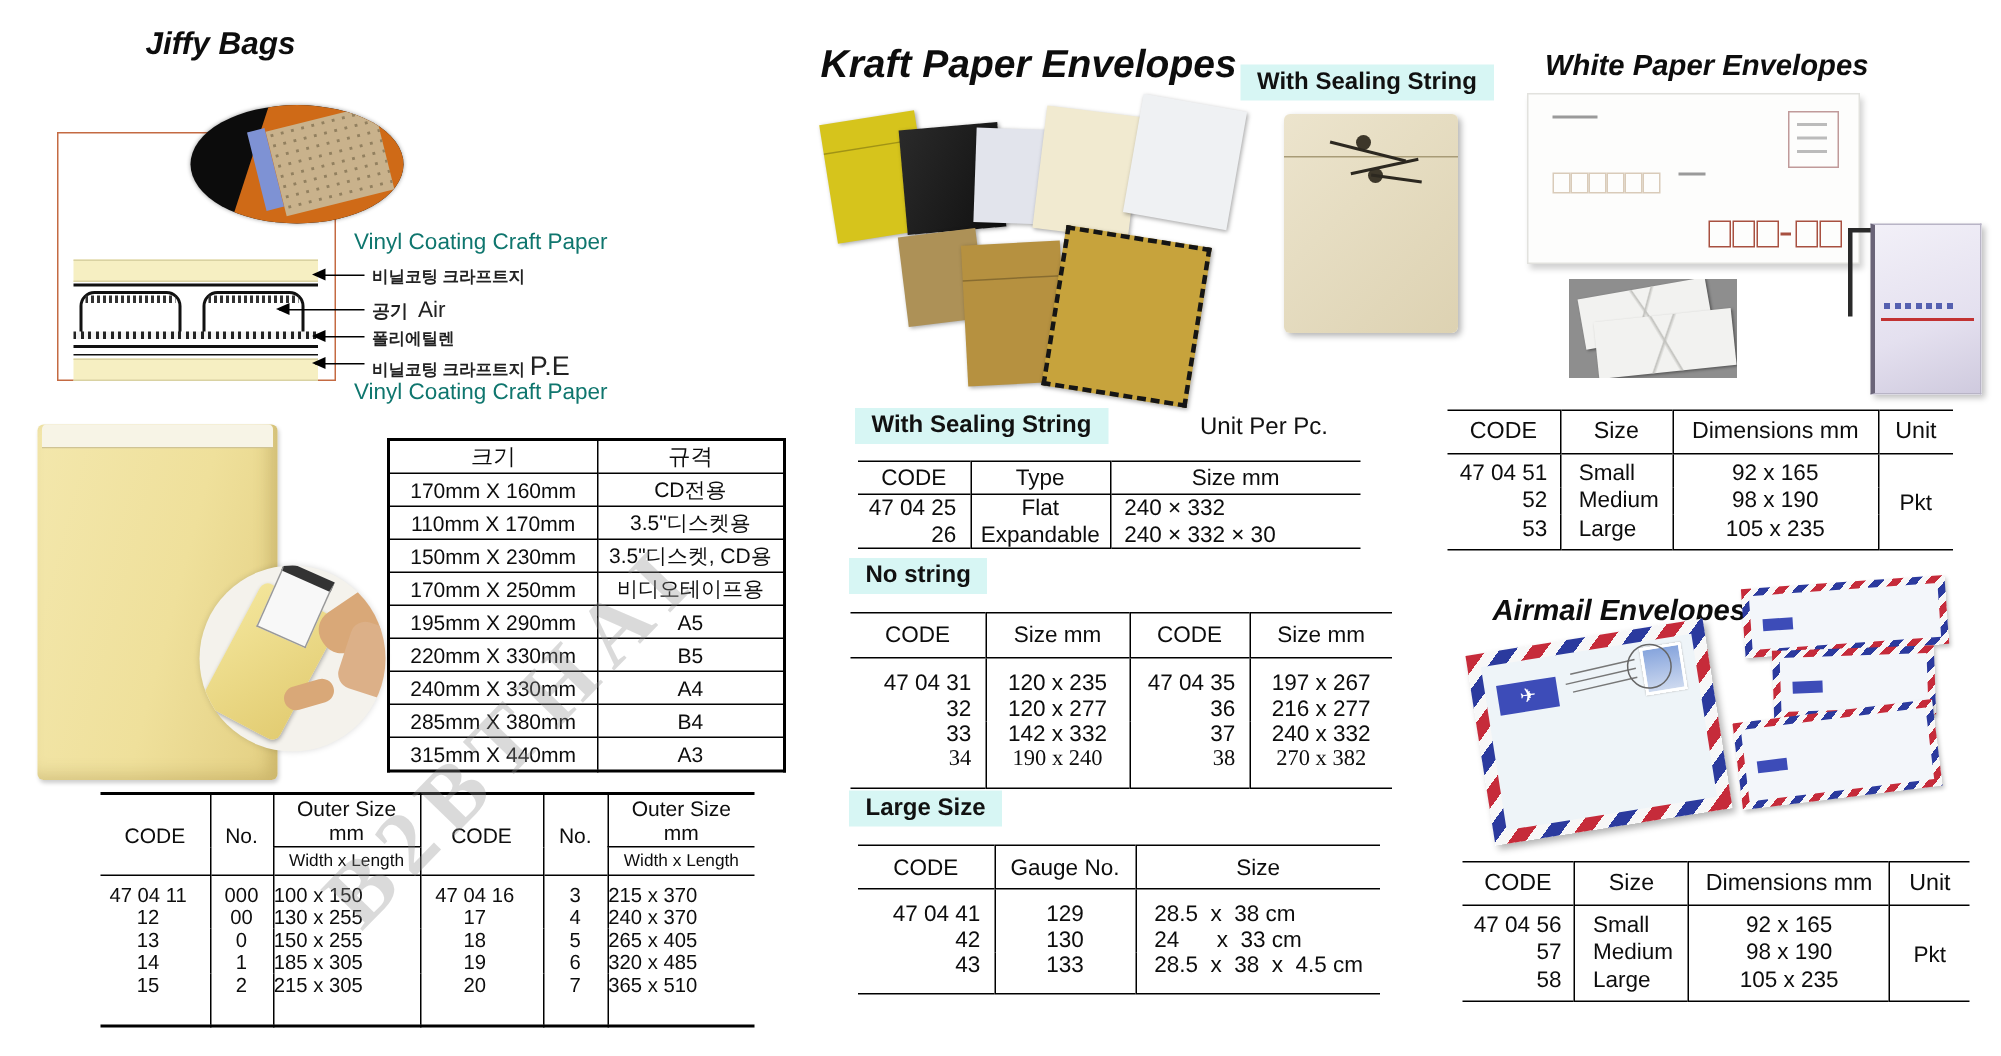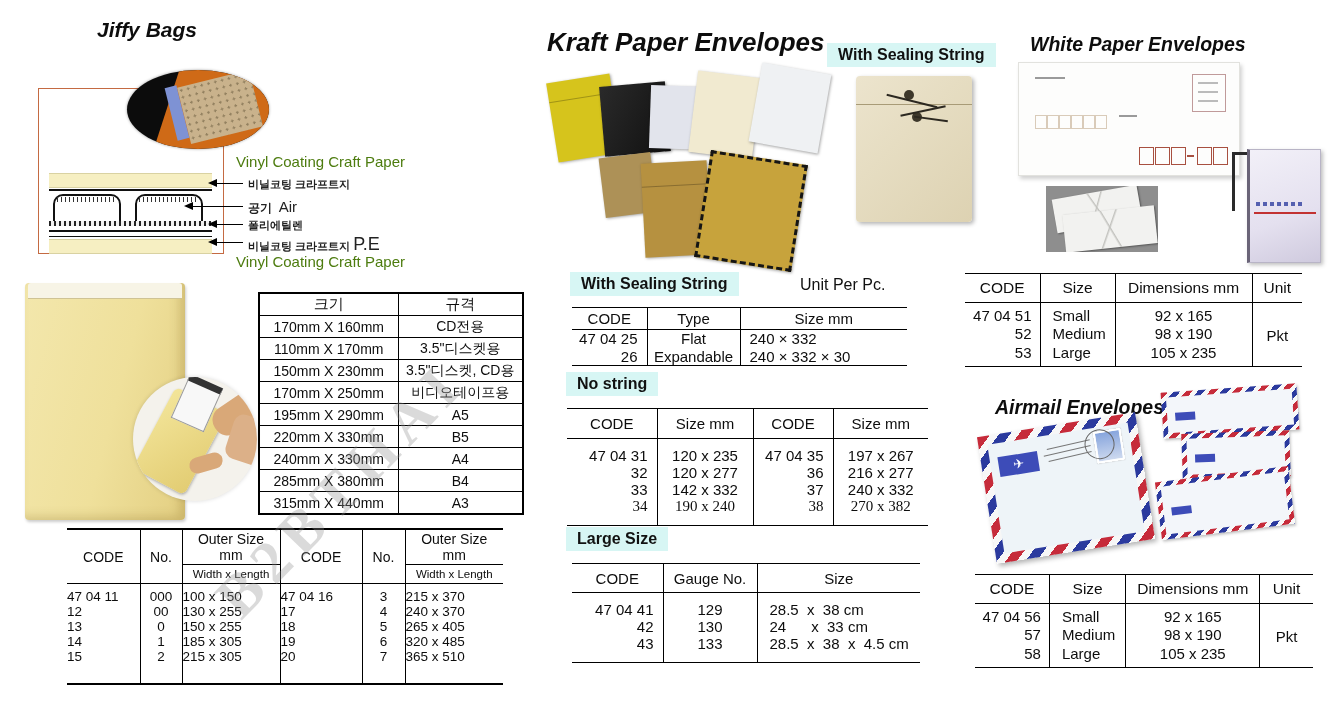--- a/index.html
+++ b/index.html
@@ -23,21 +23,21 @@
   .code-tbl{left:67px;top:528px;width:436px;border-top:2px solid #000;border-bottom:2px solid #000;font-size:13.5px;}
   .code-tbl thead th{font-size:14px;vertical-align:middle;}
   .code-tbl thead{border-bottom:1.5px solid #000;}
   .code-tbl .sub{font-size:11.5px;height:18px;}
   .code-tbl .bl{border-left:1px solid #000;}
   .code-tbl .obb{border-bottom:1px solid #000;}
   .code-tbl tbody td{height:14.5px;}
   .code-tbl tbody td+td{border-left:1px solid #000;}
   .code-tbl tbody tr:first-child td{padding-top:5px;}
   .code-tbl tbody tr:last-child td{padding-bottom:19px;}
-  .c-code{text-align:left;font-weight:bold;padding-right:9px !important;margin-top:20px;}
+  .c-code{text-align:center;font-weight:bold;padding-right:9px !important;margin-top:20px;}
   .c-no{text-align:center;font-weight:bold;}
   .c-sz{}
 
   
   .kt{border-top:1.5px solid #000;border-bottom:1.5px solid #000;font-size:15px;}
   .kt thead{border-bottom:1.5px solid #000;}
   .kt th+th,.kt td+td{border-left:1px solid #000;}
   .kt1{left:572px;top:307px;width:335px;}
   .kt1 thead th{height:21px;}
   .kt1 tbody td{height:17.5px;}
@@ -84,21 +84,21 @@
   .oval{left:127px;top:70px;width:142px;height:79px;border-radius:50%;background:#0c0c0c;overflow:hidden;
         box-shadow:0 0 3px rgba(0,0,0,.4);}
   .oval .orange{position:absolute;left:42px;top:-16px;width:120px;height:115px;background:#cf6a17;
         transform:rotate(18deg);}
   .oval .pad{position:absolute;left:56px;top:8px;width:74px;height:58px;transform:rotate(-14deg);
         background-color:#c9b28c;background-image:radial-gradient(#92805f 22%,transparent 24%);background-size:7px 7px;}
   .oval .bluestrip{position:absolute;left:44px;top:16px;width:12px;height:54px;background:#7e92d4;transform:rotate(-14deg);}
   .arr{position:absolute;height:0;border-top:1.5px solid #000;}
   .arr:before{content:"";position:absolute;left:-2px;top:-5px;width:0;height:0;
       border-right:9px solid #000;border-top:4px solid transparent;border-bottom:4px solid transparent;}
-  .dlab-en{position:absolute;font-size:15px;white-space:nowrap;color:#4d7c0f;}
+  .dlab-en{position:absolute;font-size:15px;white-space:nowrap;color:#0f766e;}
   .dlab-kr{position:absolute;font-size:11px;font-weight:bold;white-space:nowrap;color:#222;}
   .dlab-kr .big{font-size:15px;font-weight:normal;}
 
   
   .jbag{left:25px;top:283px;width:160px;height:237px;border-radius:4px;
         background:linear-gradient(105deg,#f3e7ac 0%,#efe09b 55%,#e3cf82 100%);
         box-shadow:inset -6px -4px 10px rgba(140,110,40,.25),1px 2px 3px rgba(0,0,0,.2);}
   .jbag .flap{position:absolute;left:3px;top:0;right:3px;height:15px;background:#f7f4e6;border-radius:3px 3px 0 0;
         border-bottom:1px solid #cfc394;}
   .inset{left:133px;top:377px;width:124px;height:124px;border-radius:50%;background:#f4f2ec;overflow:hidden;

